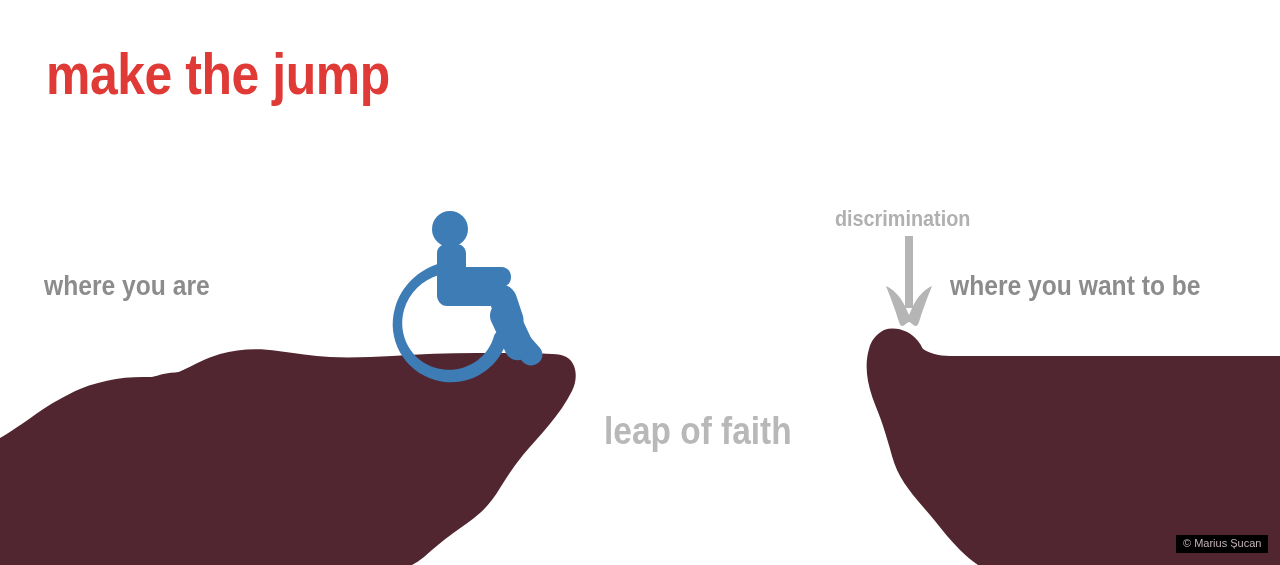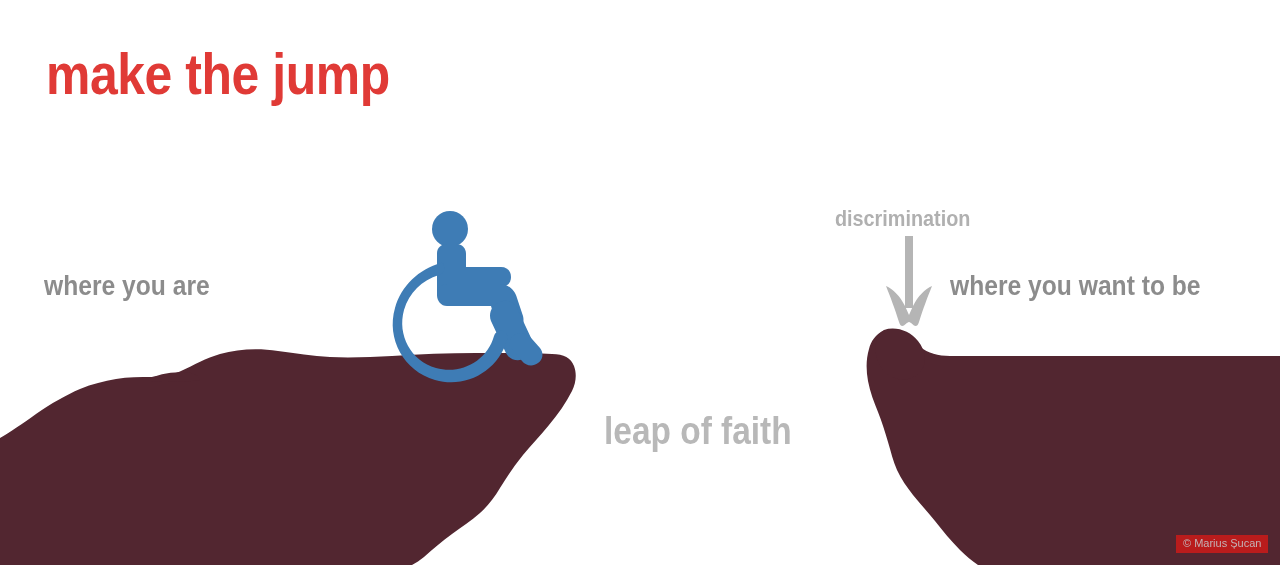--- a/index.html
+++ b/index.html
@@ -72,21 +72,21 @@
     font-size: 38px;
     color: #b8b8b8;
     transform: scaleX(0.88);
     transform-origin: left top;
   }
   #credit {
     position: absolute;
     left: 1176px;
     top: 535px;
     padding: 3px 7px 4px 7px;
-    background: #b91c1c;
+    background: #000000;
     color: #c3b3b6;
     font-family: "Liberation Sans", sans-serif;
     font-weight: normal;
     font-size: 11px;
     line-height: 1;
     white-space: nowrap;
   }
 </style>
 </head>
 <body>

